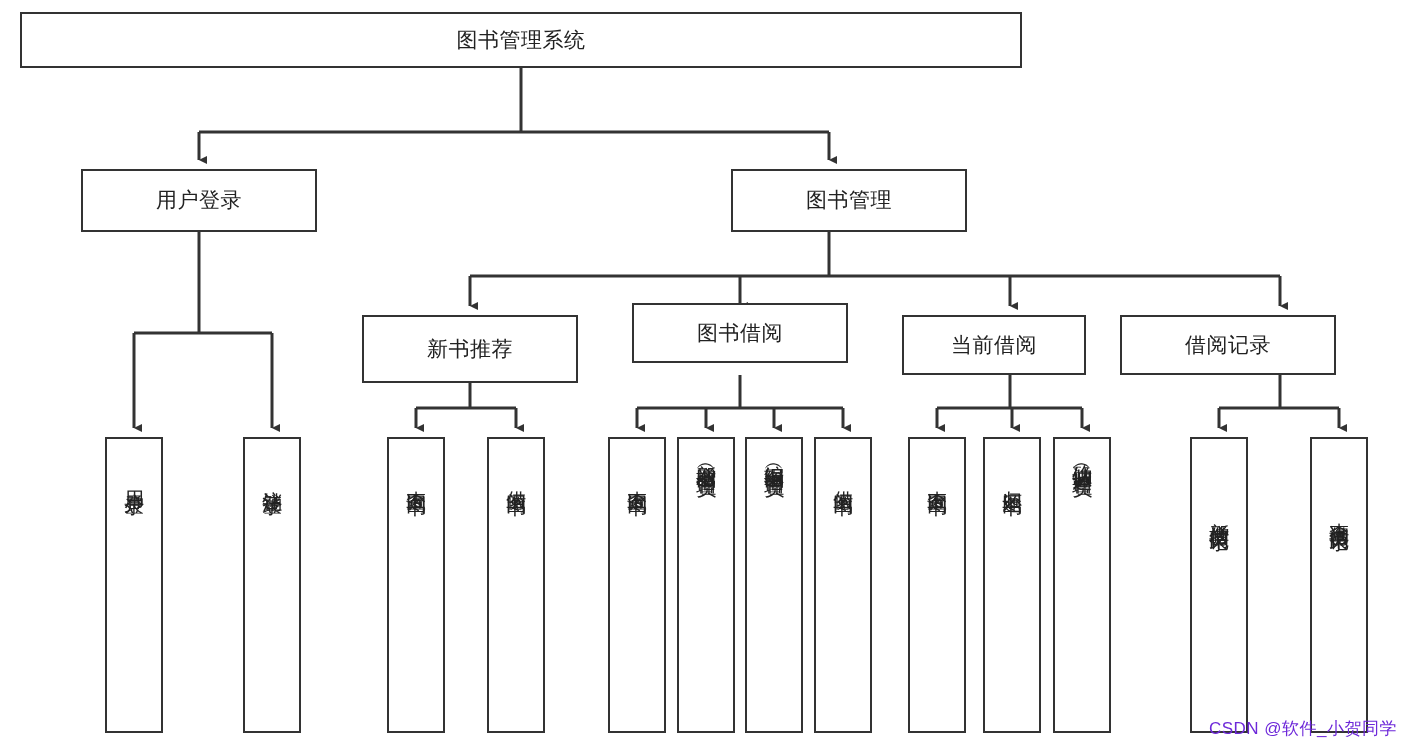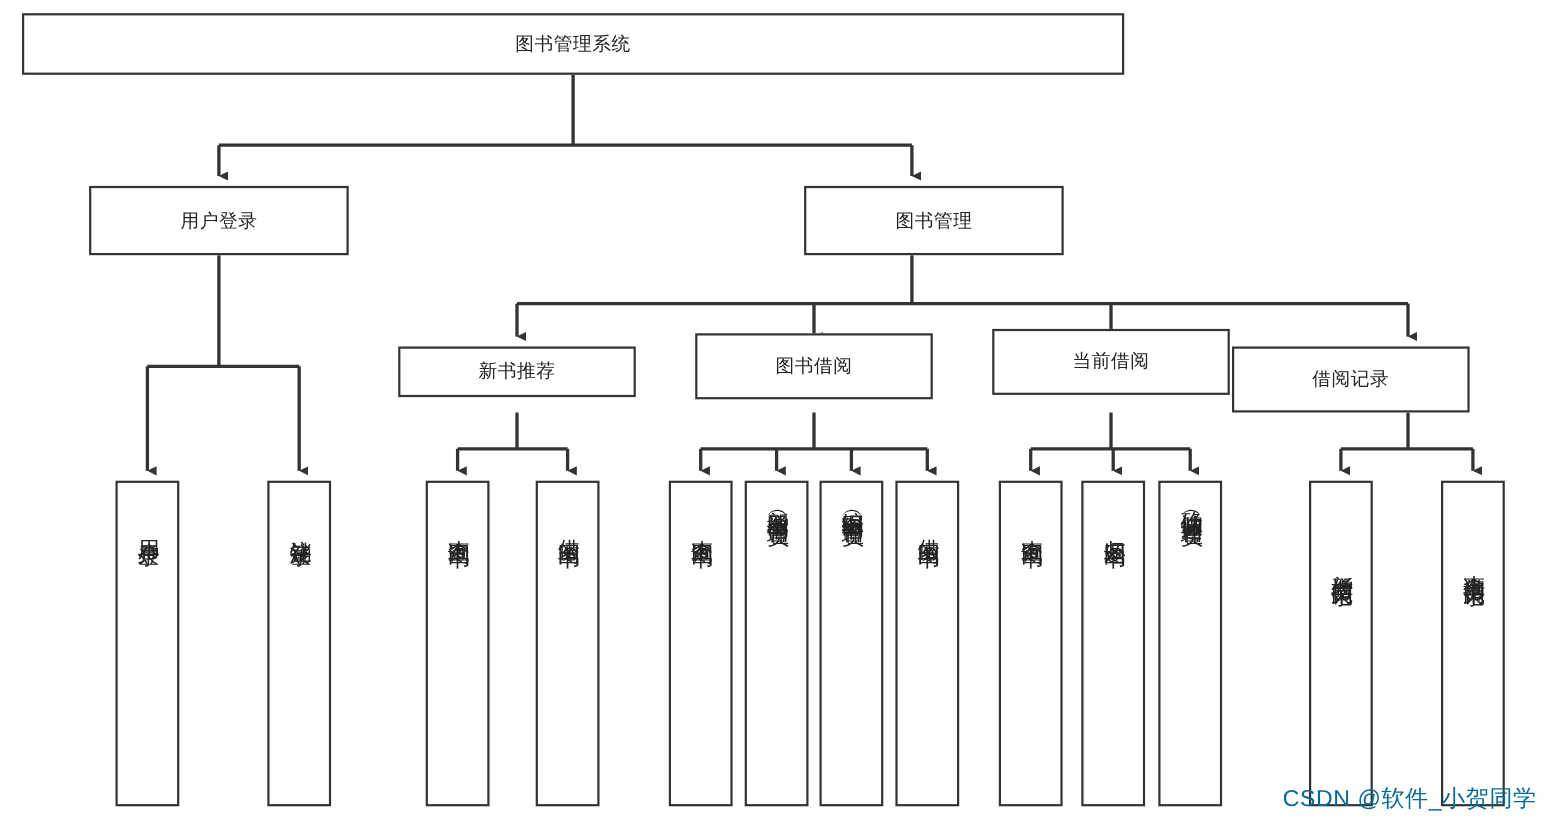--- a/index.html
+++ b/index.html
@@ -31,21 +31,21 @@
     box-sizing: border-box;
     background: #ffffff;
     border: 2.5px solid #333333;
     display: flex;
     align-items: center;
     justify-content: center;
     overflow: hidden;
   }
   .node-label {
     color: #222222;
-    font-size: 17px;
+    font-size: 21px;
     line-height: 1.05;
     letter-spacing: 0.5px;
     white-space: nowrap;
     text-align: center;
   }
   .node-box.vertical {
     align-items: flex-start;
     padding-top: 10px;
   }
   .node-box.vertical .node-label {
@@ -59,22 +59,22 @@
   .node-box.vertical.mid .node-label {
     margin-top: 26px;
   }
   .node-box.vertical.midlow .node-label {
     margin-top: 58px;
   }
   .watermark {
     position: absolute;
     right: 8px;
     bottom: 7px;
-    font-size: 21px;
-    color: #0369a1;
+    font-size: 17px;
+    color: #6d28d9;
     letter-spacing: 0.5px;
     white-space: nowrap;
     font-family: "Liberation Sans", "DejaVu Sans", sans-serif;
   }
 </style>
 </head>
 <body>
 
 <div id="diagram-root">
 
@@ -127,27 +127,27 @@
 
   <div id="nodes-level2">
       <div class="node-box" style="left: 81px; top: 169px; width: 236px; height: 63px;">
         <span class="node-label">用户登录</span>
       </div>
       <div class="node-box" style="left: 711px; top: 169px; width: 236px; height: 63px; margin-left: 20px;">
         <span class="node-label">图书管理</span>
       </div>
     </div>
   <div id="nodes-level3">
-      <div class="node-box" style="left: 362px; top: 315px; width: 216px; height: 46px;">
+      <div class="node-box" style="left: 362px; top: 315px; width: 216px; height: 68px;">
         <span class="node-label">新书推荐</span>
       </div>
       <div class="node-box" style="left: 632px; top: 303px; width: 216px; height: 60px;">
         <span class="node-label">图书借阅</span>
       </div>
-      <div class="node-box" style="left: 902px; top: 299px; width: 216px; height: 60px;">
+      <div class="node-box" style="left: 902px; top: 315px; width: 184px; height: 60px;">
         <span class="node-label">当前借阅</span>
       </div>
       <div class="node-box" style="left: 1120px; top: 315px; width: 216px; height: 60px;">
         <span class="node-label">借阅记录</span>
       </div>
     </div>
   <div id="nodes-leaves">
       <div class="node-box vertical mid" style="left: 105px; top: 437px; width: 58px; height: 296px;">
         <span class="node-label">用户登录</span>
       </div>

